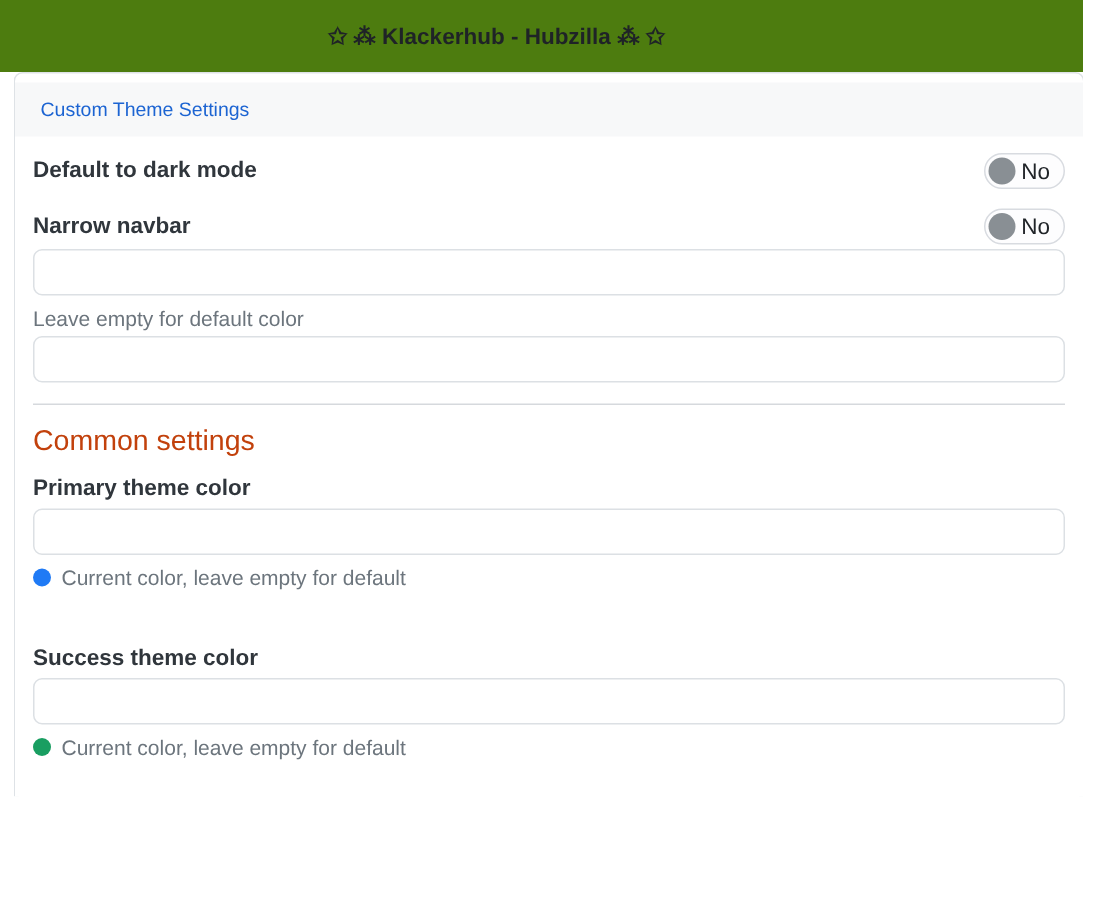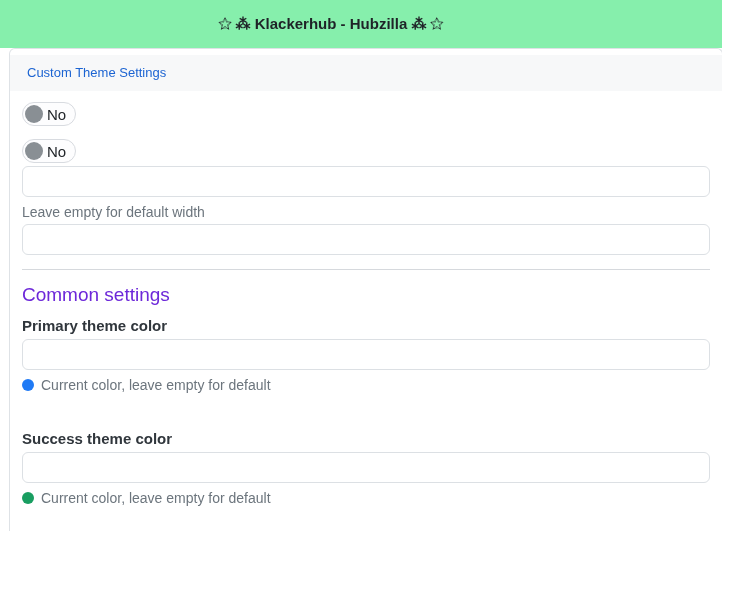--- a/index.html
+++ b/index.html
@@ -1,19 +1,19 @@
 <!DOCTYPE html>
 <html><head>
 <meta charset="utf-8">
 <style>
   * { margin:0; padding:0; box-sizing:border-box; }
   html,body { width:733px; height:613px; overflow:hidden; background:#ffffff;
               font-family:"Liberation Sans", sans-serif; }
   
-  .navbar { height:48px; width:722px; background:#86efac; display:flex; align-items:center; }
+  .navbar { height:48px; width:722px; background:#4d7c0f; display:flex; align-items:center; }
   .navbar-title { width:662px; text-align:center; font-weight:700; font-size:15px; color:#1f2327; }
   
   .scroll-strip { position:fixed; top:0; right:0; width:11px; height:613px; background:#ffffff; }
   
   .panel { margin-left:9px; width:714px; background:#ffffff;
            border:1px solid #dee2e6; border-bottom:none; border-radius:6px 6px 0 0;
            padding:6px 12px 24px; }
   .panel-header { margin:0 -12px; background:#f7f8f9; padding:7px 17px;
                   font-size:13px; line-height:22px; color:#1c64d2; font-weight:400; }
   .setting-row { display:flex; justify-content:space-between; align-items:center; }
@@ -37,51 +37,53 @@
   .toggle { display:inline-flex; align-items:center; height:24px; border-radius:12px;
             border:1px solid #d8dbe0; background:#fdfdfe; font-size:15px; color:#212529;
             cursor:pointer; }
   .toggle .knob { width:18px; height:18px; border-radius:50%; flex:0 0 auto; }
   .toggle.off { padding:0 9px 0 2px; }
   .toggle.off .knob { background:#898f94; margin-right:4px; }
   .toggle.on  { padding:0 2px 0 10px; }
   .toggle.on  .knob { background:#1f78f3; margin-left:5px; order:2; }
   .divider { border:none; border-top:1px solid #d6d9dd; margin:14px 0 0; }
   .common-heading { margin-top:12px; font-size:19px; line-height:26px;
-                    font-weight:400; color:#6d28d9; }
+                    font-weight:400; color:#c2410c; }
 </style>
 </head>
 <body>
 
 <div class="navbar">
   <div class="navbar-title">✩ ⁂ Klackerhub - Hubzilla ⁂ ✩</div>
 </div>
 
 <div class="scroll-strip"></div>
 
 <div class="panel">
 
   <div class="panel-header">Custom Theme Settings</div>
 
   <div class="setting-row row-dark">
+    <span class="field-label">Default to dark mode</span>
     <span class="toggle off">
       <span class="knob"></span>
       <span>No</span>
     </span>
   </div>
 
   <div class="setting-row row-narrow">
+    <span class="field-label">Narrow navbar</span>
     <span class="toggle off">
       <span class="knob"></span>
       <span>No</span>
     </span>
   </div>
 
   <input type="text" class="text-input" value="" style="">
-  <div class="help">Leave empty for default width</div>
+  <div class="help">Leave empty for default color</div>
 
   <input type="text" class="text-input" value="" style="">
 
 
   <hr class="divider">
 
   <div class="common-heading">Common settings</div>
 
   <div class="field-label lbl-prim">Primary theme color</div>
   <input type="text" class="text-input" value="" style="">

